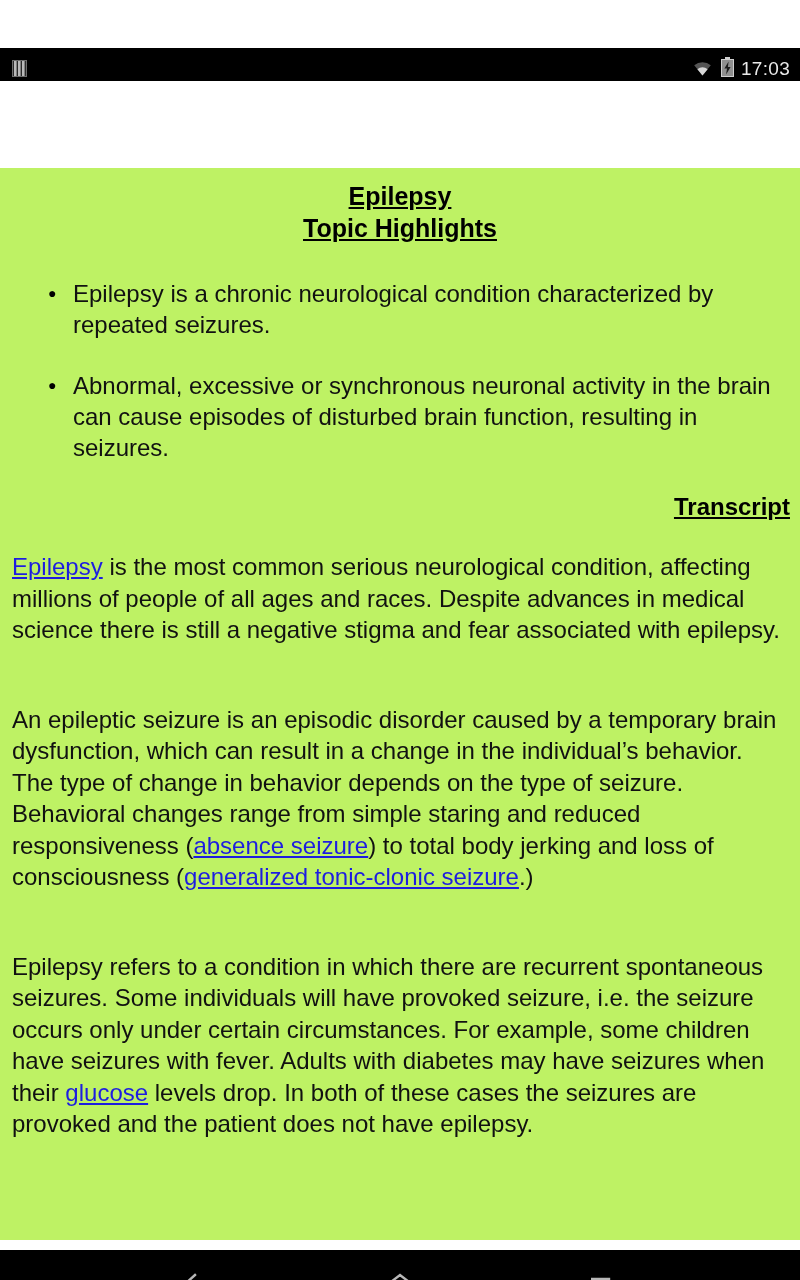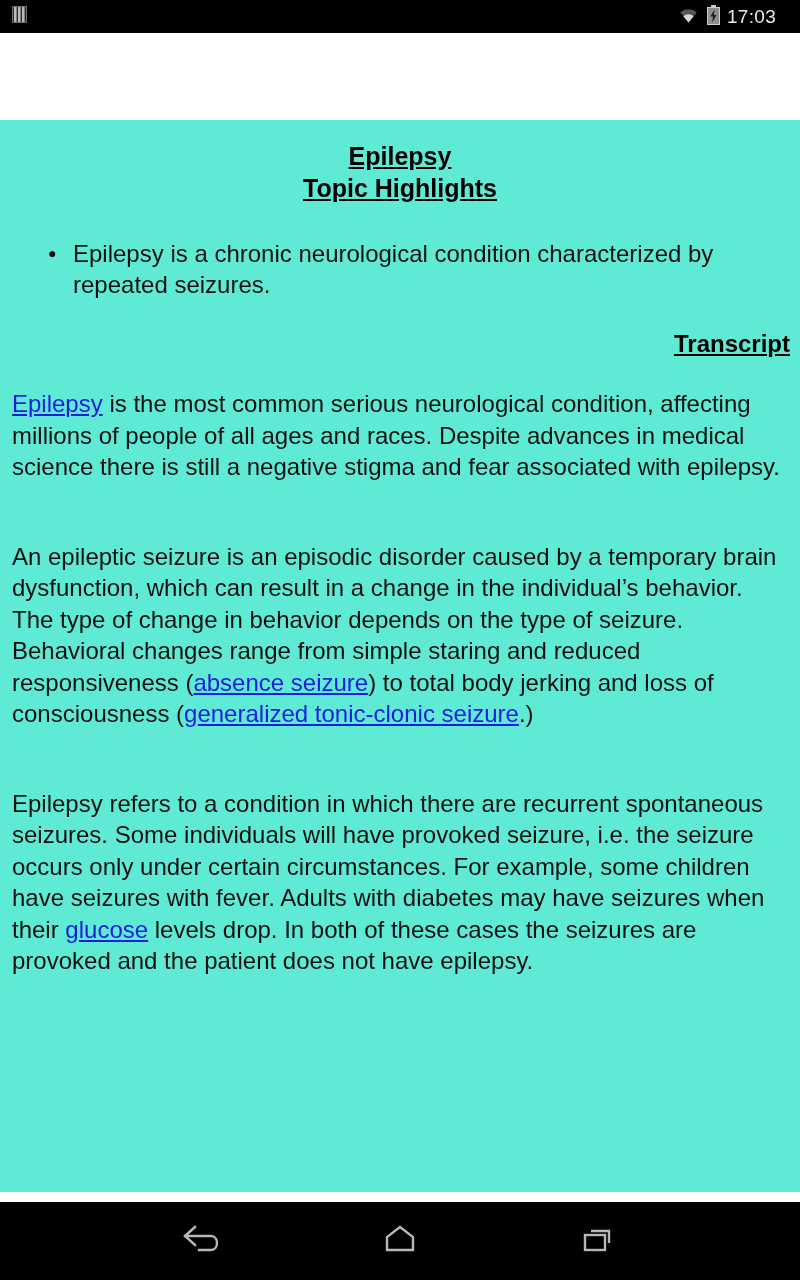--- a/index.html
+++ b/index.html
@@ -8,22 +8,23 @@
     background: #ffffff;
     font-family: "Liberation Sans", sans-serif;
     overflow: hidden;
   }
   #screen { position: relative; width: 800px; height: 1280px; background: #fff; }
 
   
   .status-bar {
     height: 33px; width: 100%;
     background: #000000;
-    display: flex; align-items: center; justify-content: space-between;
-    padding: 0 24px 0 12px;
+    display: flex; align-items: flex-end; justify-content: space-between;
+    padding: 0 10px 0 12px;
+    margin-top: 48px;
   }
   .status-left { display: flex; align-items: center; gap: 6px; }
   .sim-icon { display: block; }
   .status-right { display: flex; align-items: center; gap: 7px; }
   .status-clock {
     color: #e9e9e9; font-size: 19px; letter-spacing: 0.3px;
     font-family: "Liberation Sans", sans-serif; line-height: 1;
     padding-bottom: 1px;
   }
 
@@ -60,23 +61,23 @@
     line-height: 52px; font-weight: 400;
   }
   .logo-reg {
     position: absolute; right: -6px; top: -8px;
     font-size: 15px; color: #d8d8d8; font-family: "Liberation Sans", sans-serif;
   }
 
   
   .content {
     position: absolute; top: 120px; left: 0; right: 0; bottom: 88px;
-    background: #5eead4;
+    background: #bef264;
     overflow: hidden;
-    padding: 8px 10px;
+    padding: 0 10px;
   }
   .doc-title {
     text-align: center;
     font-size: 25px; font-weight: bold; color: #000;
     text-decoration: underline;
     line-height: 31px;
   }
   .doc-title.first { margin-top: 13px; }
   .doc-title.second { margin-top: 1px; }
 
@@ -156,20 +157,21 @@
     </div>
   </div>
 
 
   <div class="content">
     <div class="doc-title first">Epilepsy</div>
     <div class="doc-title second">Topic Highlights</div>
 
     <ul class="highlights">
       <li>Epilepsy is a chronic neurological condition characterized by repeated seizures.</li>
+      <li>Abnormal, excessive or synchronous neuronal activity in the brain can cause episodes of disturbed brain function, resulting in seizures.</li>
     </ul>
 
     <div class="section-title">Transcript</div>
 
     <div class="transcript" id="transcript">
         <p><a href="#">Epilepsy</a><span> is the most common serious neurological condition, affecting millions of people of all ages and races. Despite advances in medical science there is still a negative stigma and fear associated with epilepsy.</span></p>
         <p><span>An epileptic seizure is an episodic disorder caused by a temporary brain dysfunction, which can result in a change in the individual’s behavior. The type of change in behavior depends on the type of seizure. Behavioral changes range from simple staring and reduced responsiveness (</span><a href="#">absence seizure</a><span>) to total body jerking and loss of consciousness (</span><a href="#">generalized tonic-clonic seizure</a><span>.)</span></p>
         <p><span>Epilepsy refers to a condition in which there are recurrent spontaneous seizures. Some individuals will have provoked seizure, i.e. the seizure occurs only under certain circumstances. For example, some children have seizures with fever. Adults with diabetes may have seizures when their </span><a href="#">glucose</a><span> levels drop. In both of these cases the seizures are provoked and the patient does not have epilepsy.</span></p>
       </div>
   </div>

